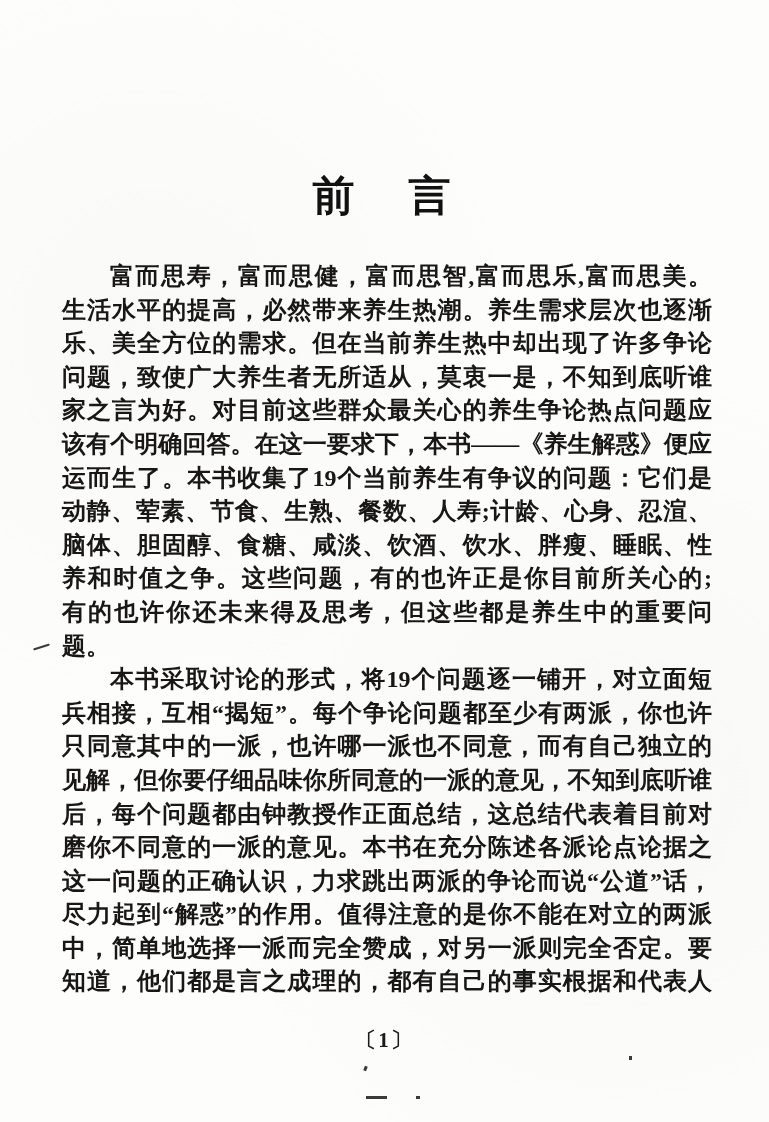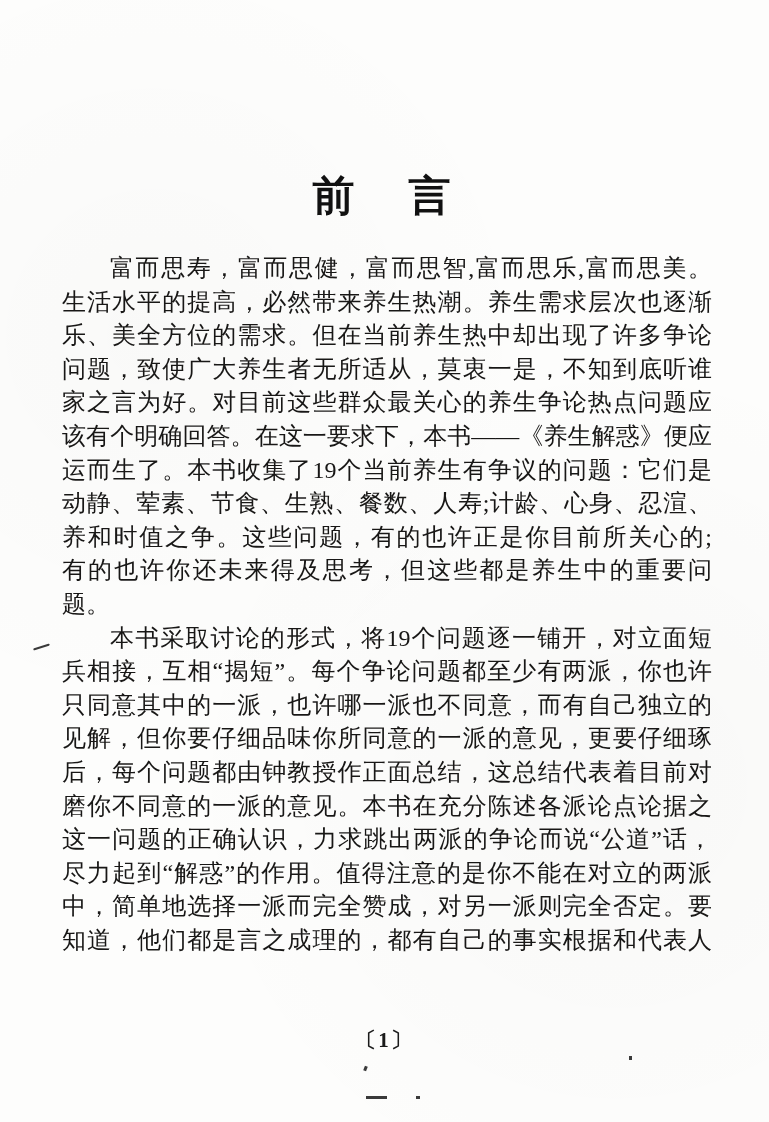--- a/index.html
+++ b/index.html
@@ -23,24 +23,24 @@
     top:168px;left:0;width:769px;
     margin:0;
     text-align:center;
     font-size:42px;
     font-weight:700;
     letter-spacing:6px;
     color:#111;
   }
   .body-text{
     position:absolute;
-    left:62px;top:252px;
+    left:62px;top:260px;
     width:650px;
     font-size:24px;
-    font-weight:400;
+    font-weight:700;
     line-height:33.6px;
     color:#181716;
   }
   .line{
     text-align:justify;
     text-align-last:justify;
     text-justify:inter-character;
     white-space:nowrap;
     height:33.6px;
     overflow:visible;
@@ -77,27 +77,28 @@
 
   <main class="body-text">
     <div class="line indent">富而思寿，富而思健，富而思智,富而思乐,富而思美。</div>
     <div class="line">生活水平的提高，必然带来养生热潮。养生需求层次也逐渐</div>
     <div class="line">乐、美全方位的需求。但在当前养生热中却出现了许多争论</div>
     <div class="line">问题，致使广大养生者无所适从，莫衷一是，不知到底听谁</div>
     <div class="line">家之言为好。对目前这些群众最关心的养生争论热点问题应</div>
     <div class="line">该有个明确回答。在这一要求下，本书——《养生解惑》便应</div>
     <div class="line">运而生了。本书收集了19个当前养生有争议的问题：它们是</div>
     <div class="line">动静、荤素、节食、生熟、餐数、人寿;计龄、心身、忍渲、</div>
+    <div class="line">脑体、胆固醇、食糖、咸淡、饮酒、饮水、胖瘦、睡眠、性</div>
     <div class="line">养和时值之争。这些问题，有的也许正是你目前所关心的;</div>
     <div class="line">有的也许你还未来得及思考，但这些都是养生中的重要问</div>
     <div class="line nojust">题。</div>
     <div class="line indent">本书采取讨论的形式，将19个问题逐一铺开，对立面短</div>
     <div class="line">兵相接，互相“揭短”。每个争论问题都至少有两派，你也许</div>
     <div class="line">只同意其中的一派，也许哪一派也不同意，而有自己独立的</div>
-    <div class="line">见解，但你要仔细品味你所同意的一派的意见，更要仔细琢</div>
+    <div class="line">见解，但你要仔细品味你所同意的一派的意见，不知到底听谁</div>
     <div class="line">后，每个问题都由钟教授作正面总结，这总结代表着目前对</div>
     <div class="line">磨你不同意的一派的意见。本书在充分陈述各派论点论据之</div>
     <div class="line">这一问题的正确认识，力求跳出两派的争论而说“公道”话，</div>
     <div class="line">尽力起到“解惑”的作用。值得注意的是你不能在对立的两派</div>
     <div class="line">中，简单地选择一派而完全赞成，对另一派则完全否定。要</div>
     <div class="line">知道，他们都是言之成理的，都有自己的事实根据和代表人</div>
   </main>
 
   <div class="footer">〔1〕</div>
 

